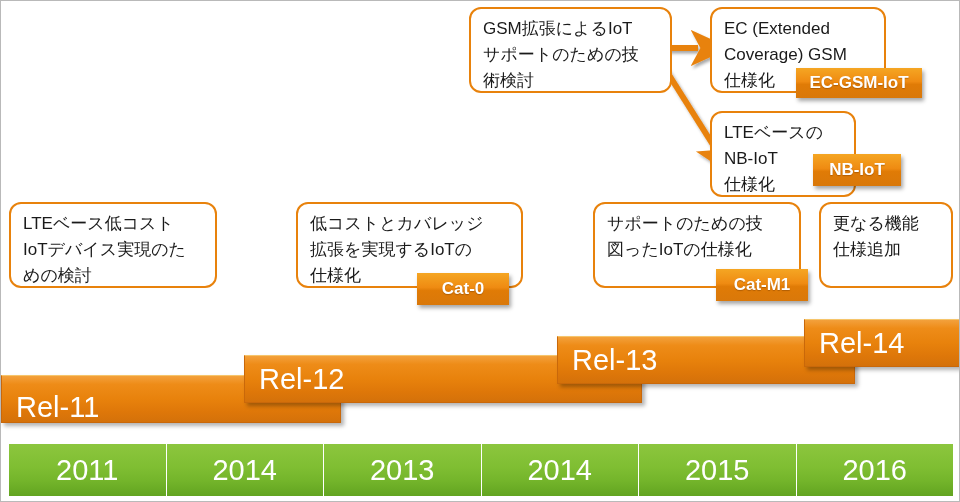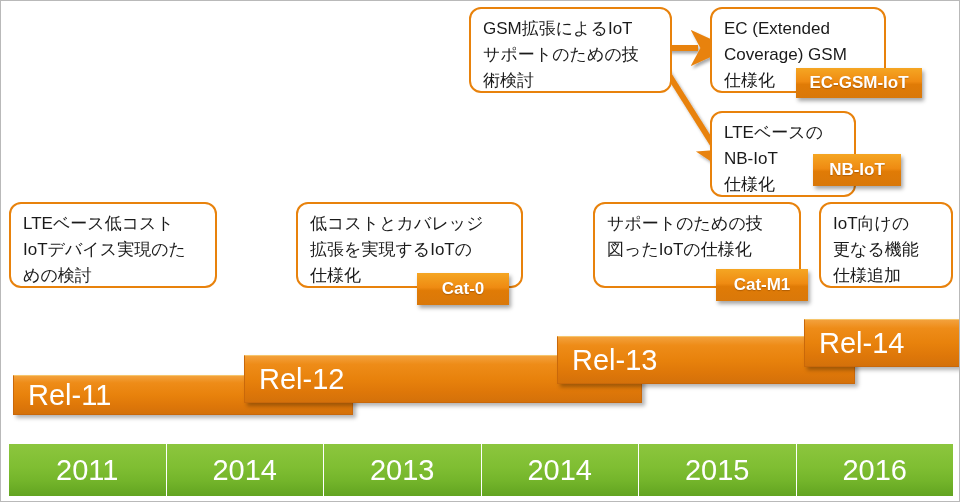--- a/index.html
+++ b/index.html
@@ -165,34 +165,33 @@
     <span class="ln">拡張を実現するIoTの</span>
     <span class="ln">仕様化</span>
   </div>
 
   <div class="pbox" style="left:592px;top:201px;width:208px;height:86px;">
     <span class="ln">サポートのための技</span>
     <span class="ln">図ったIoTの仕様化</span>
   </div>
 
   <div class="pbox" style="left:818px;top:201px;width:134px;height:86px;">
-    <span class="ln">IoT向けの</span>
     <span class="ln">更なる機能</span>
     <span class="ln">仕様追加</span>
   </div>
 
   <div class="tag" style="left:795px;top:67px;width:126px;height:30px;">EC-GSM-IoT</div>
 
   <div class="tag" style="left:812px;top:153px;width:88px;height:32px;">NB-IoT</div>
 
   <div class="tag" style="left:416px;top:272px;width:92px;height:32px;">Cat-0</div>
 
   <div class="tag" style="left:715px;top:268px;width:92px;height:32px;">Cat-M1</div>
 
-  <div class="relbar" style="left:12px;top:374px;width:340px;height:40px;z-index:5;">
+  <div class="relbar" style="left:0px;top:374px;width:340px;height:48px;z-index:5;align-items:flex-end;">
     <span>Rel-11</span>
   </div>
 
   <div class="relbar" style="left:243px;top:354px;width:398px;height:48px;z-index:6;">
     <span>Rel-12</span>
   </div>
 
   <div class="relbar" style="left:556px;top:335px;width:298px;height:48px;z-index:7;">
     <span>Rel-13</span>
   </div>

